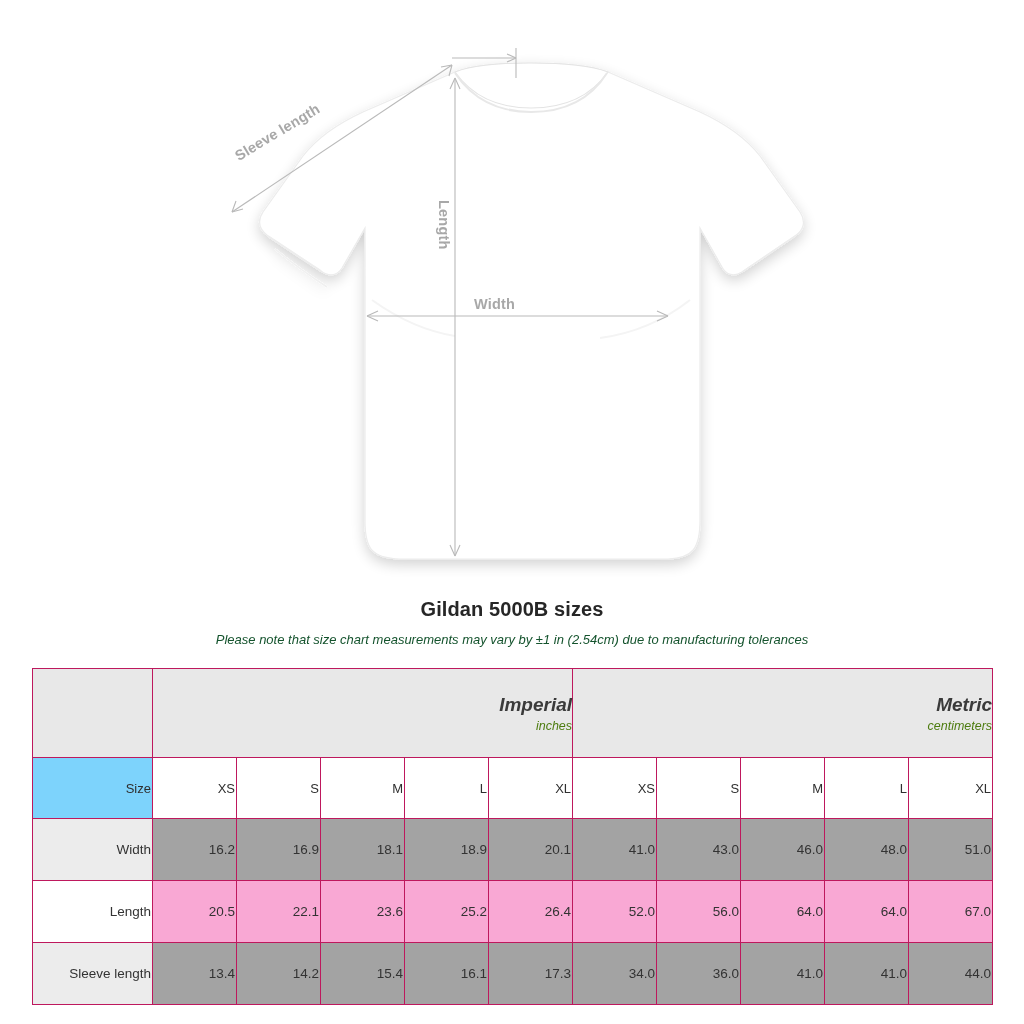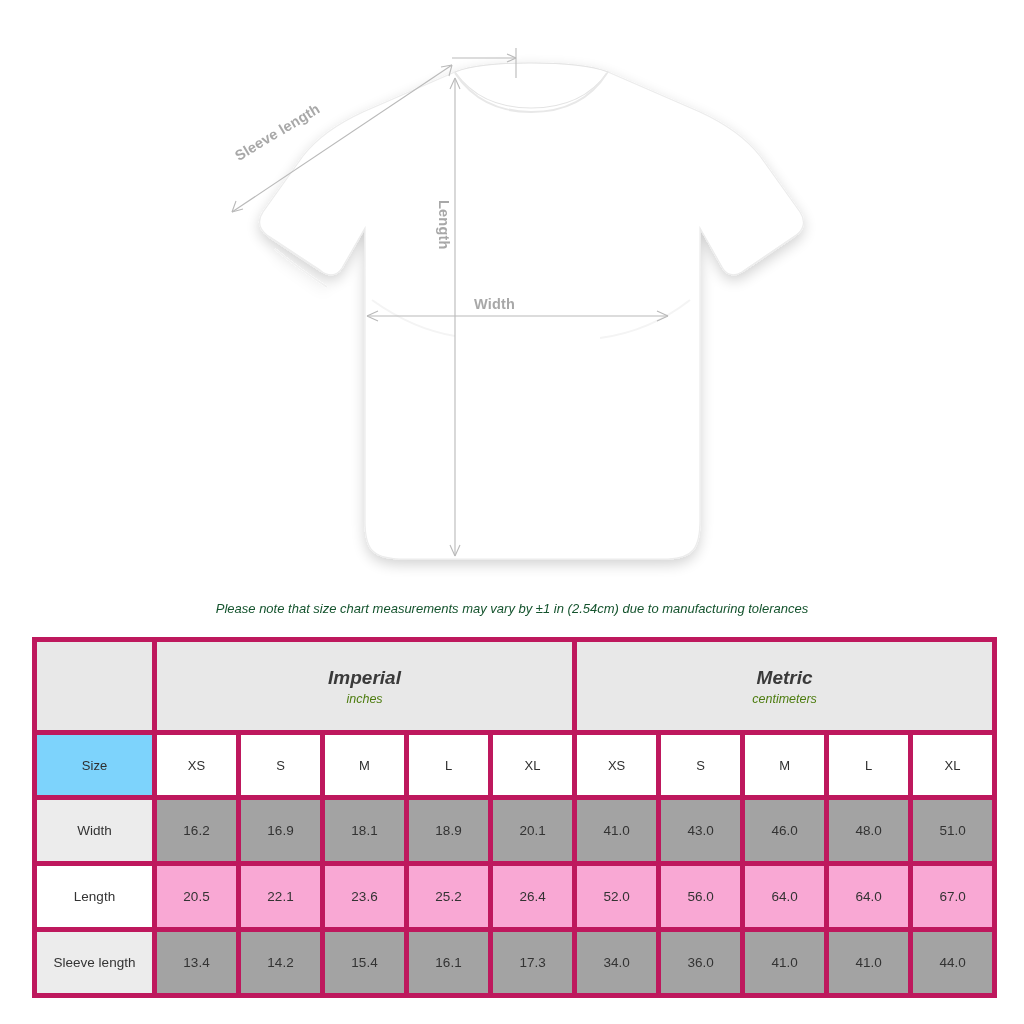--- a/index.html
+++ b/index.html
@@ -85,22 +85,22 @@
   .table-wrap {
     margin: 21px 32px 0 32px;
   }
   table.size-table {
     width: 960px;
     border-collapse: collapse;
     table-layout: fixed;
   }
   table.size-table td,
   table.size-table th {
-    border: 5px solid #be185d;
-    text-align: center;
+    border: 1px solid #be185d;
+    text-align: right;
     font-weight: normal;
   }
 
   
   .unit-cell {
     background: #e8e8e8;
     height: 88px;
     vertical-align: middle;
     padding: 0;
   }
@@ -225,20 +225,21 @@
         <path d="M668 316 l -11 -5 M668 316 l -11 5"></path>
       </g>
     </svg>
 
     <div class="measure-label label-sleeve">Sleeve length</div>
     <div class="measure-label label-length">Length</div>
     <div class="measure-label label-width">Width</div>
   </div>
 
   <div class="title-block">
+    <h1 class="chart-title">Gildan 5000B sizes</h1>
     <div class="chart-note">Please note that size chart measurements may vary by ±1 in (2.54cm) due to manufacturing tolerances</div>
   </div>
 
   <div class="table-wrap">
     <table class="size-table">
       <colgroup>
         <col class="c-label">
         <col class="c-data">
           <col class="c-data">
           <col class="c-data">

